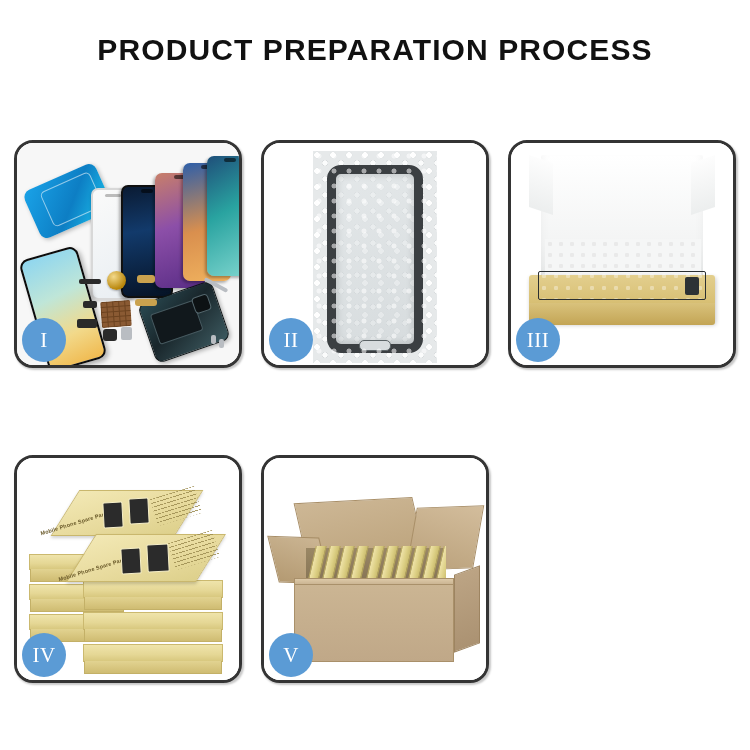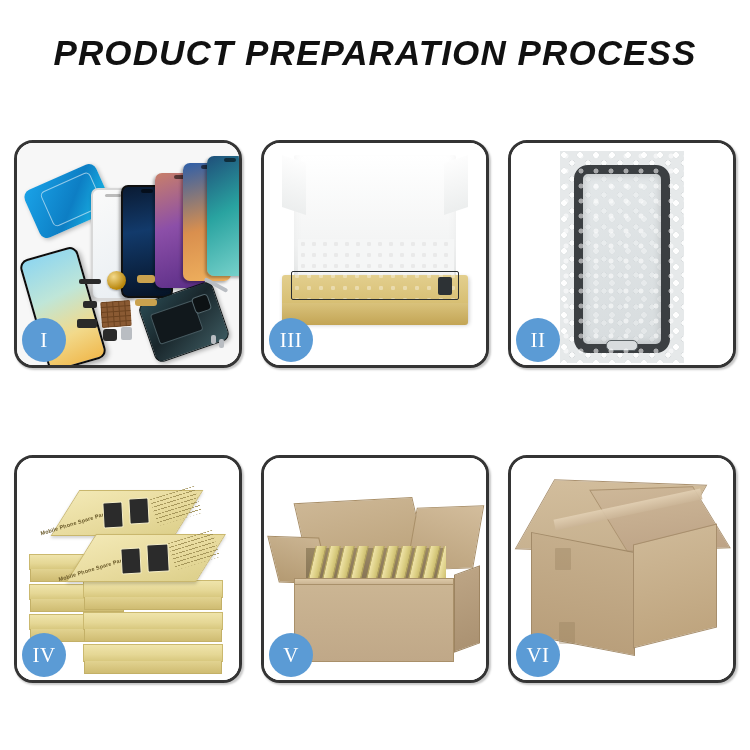--- a/index.html
+++ b/index.html
@@ -7,26 +7,25 @@
     width: 750px; height: 750px;
     background: #ffffff;
     font-family: "Liberation Sans", sans-serif;
     overflow: hidden;
   }
   .page { position: relative; width: 750px; height: 750px; background: #fff; }
 
   
   .header { text-align: center; padding-top: 33px; }
   .title {
-    font-size: 35px;
+    font-size: 30px;
     font-weight: 700;
     letter-spacing: 1.1px;
     color: #111111;
     white-space: nowrap;
-    font-style: italic;
   }
   .subtitle {
     margin-top: 9px;
     font-size: 15.5px;
     font-weight: 400;
     color: #1a1a1a;
     letter-spacing: .15px;
     white-space: nowrap;
   }
 
@@ -380,38 +379,38 @@
         <div class="prt silver" style="left:104px;top:184px;width:11px;height:13px;"></div>
         <div class="prt" style="left:36px;top:186px;width:9px;height:14px;"></div>
         <div class="prt silver" style="left:194px;top:192px;width:5px;height:9px;"></div>
         <div class="prt silver" style="left:202px;top:196px;width:5px;height:9px;"></div>
         <div class="prt silver" style="left:186px;top:140px;width:26px;height:4px;transform:rotate(28deg);"></div>
       </div>
       <div class="badge">I</div>
     </div>
 
     <div class="panel">
+      <div class="panel-inner p2">
+        <div class="bw">
+          <div class="scr-frame"></div>
+          <div class="bw-overlay"></div>
+        </div>
+      </div>
+      <div class="badge">II</div>
+    </div>
+
+    <div class="panel">
       <div class="panel-inner p3">
         <div class="box3-lid"></div>
         <div class="foam"></div>
         <div class="box3-base"></div>
         <div class="box3-prod"></div>
         <div class="box3-front"></div>
       </div>
       <div class="badge">III</div>
-    </div>
-
-    <div class="panel">
-      <div class="panel-inner p2">
-        <div class="bw">
-          <div class="scr-frame"></div>
-          <div class="bw-overlay"></div>
-        </div>
-      </div>
-      <div class="badge">II</div>
     </div>
 
     <div class="panel">
       <div class="panel-inner p4">
         <div class="stack">
 
           <div class="sbox" style="left:4px;top:78px;width:96px;height:16px;">
               <div class="side"></div>
             </div>
           <div class="sbox" style="left:4px;top:108px;width:96px;height:16px;">
@@ -464,27 +463,15 @@
           <div class="cbar" style="left:116px;"></div>
           <div class="cbar" style="left:130px;"></div>
         </div>
         <div class="c5-rim"></div>
         <div class="c5-body"></div>
         <div class="c5-side"></div>
       </div>
       <div class="badge">V</div>
     </div>
 
-    <div class="panel">
-      <div class="panel-inner p6">
-        <div class="c6-top"></div>
-        <div class="c6-top2"></div>
-        <div class="c6-tape"></div>
-        <div class="c6-front"></div>
-        <div class="c6-right"></div>
-        <div class="c6-tab" style="left:44px;top:90px;"></div>
-        <div class="c6-tab" style="left:48px;top:164px;"></div>
-      </div>
-      <div class="badge">VI</div>
-    </div>
 
   </div>
 </div>
 
 </body></html>

